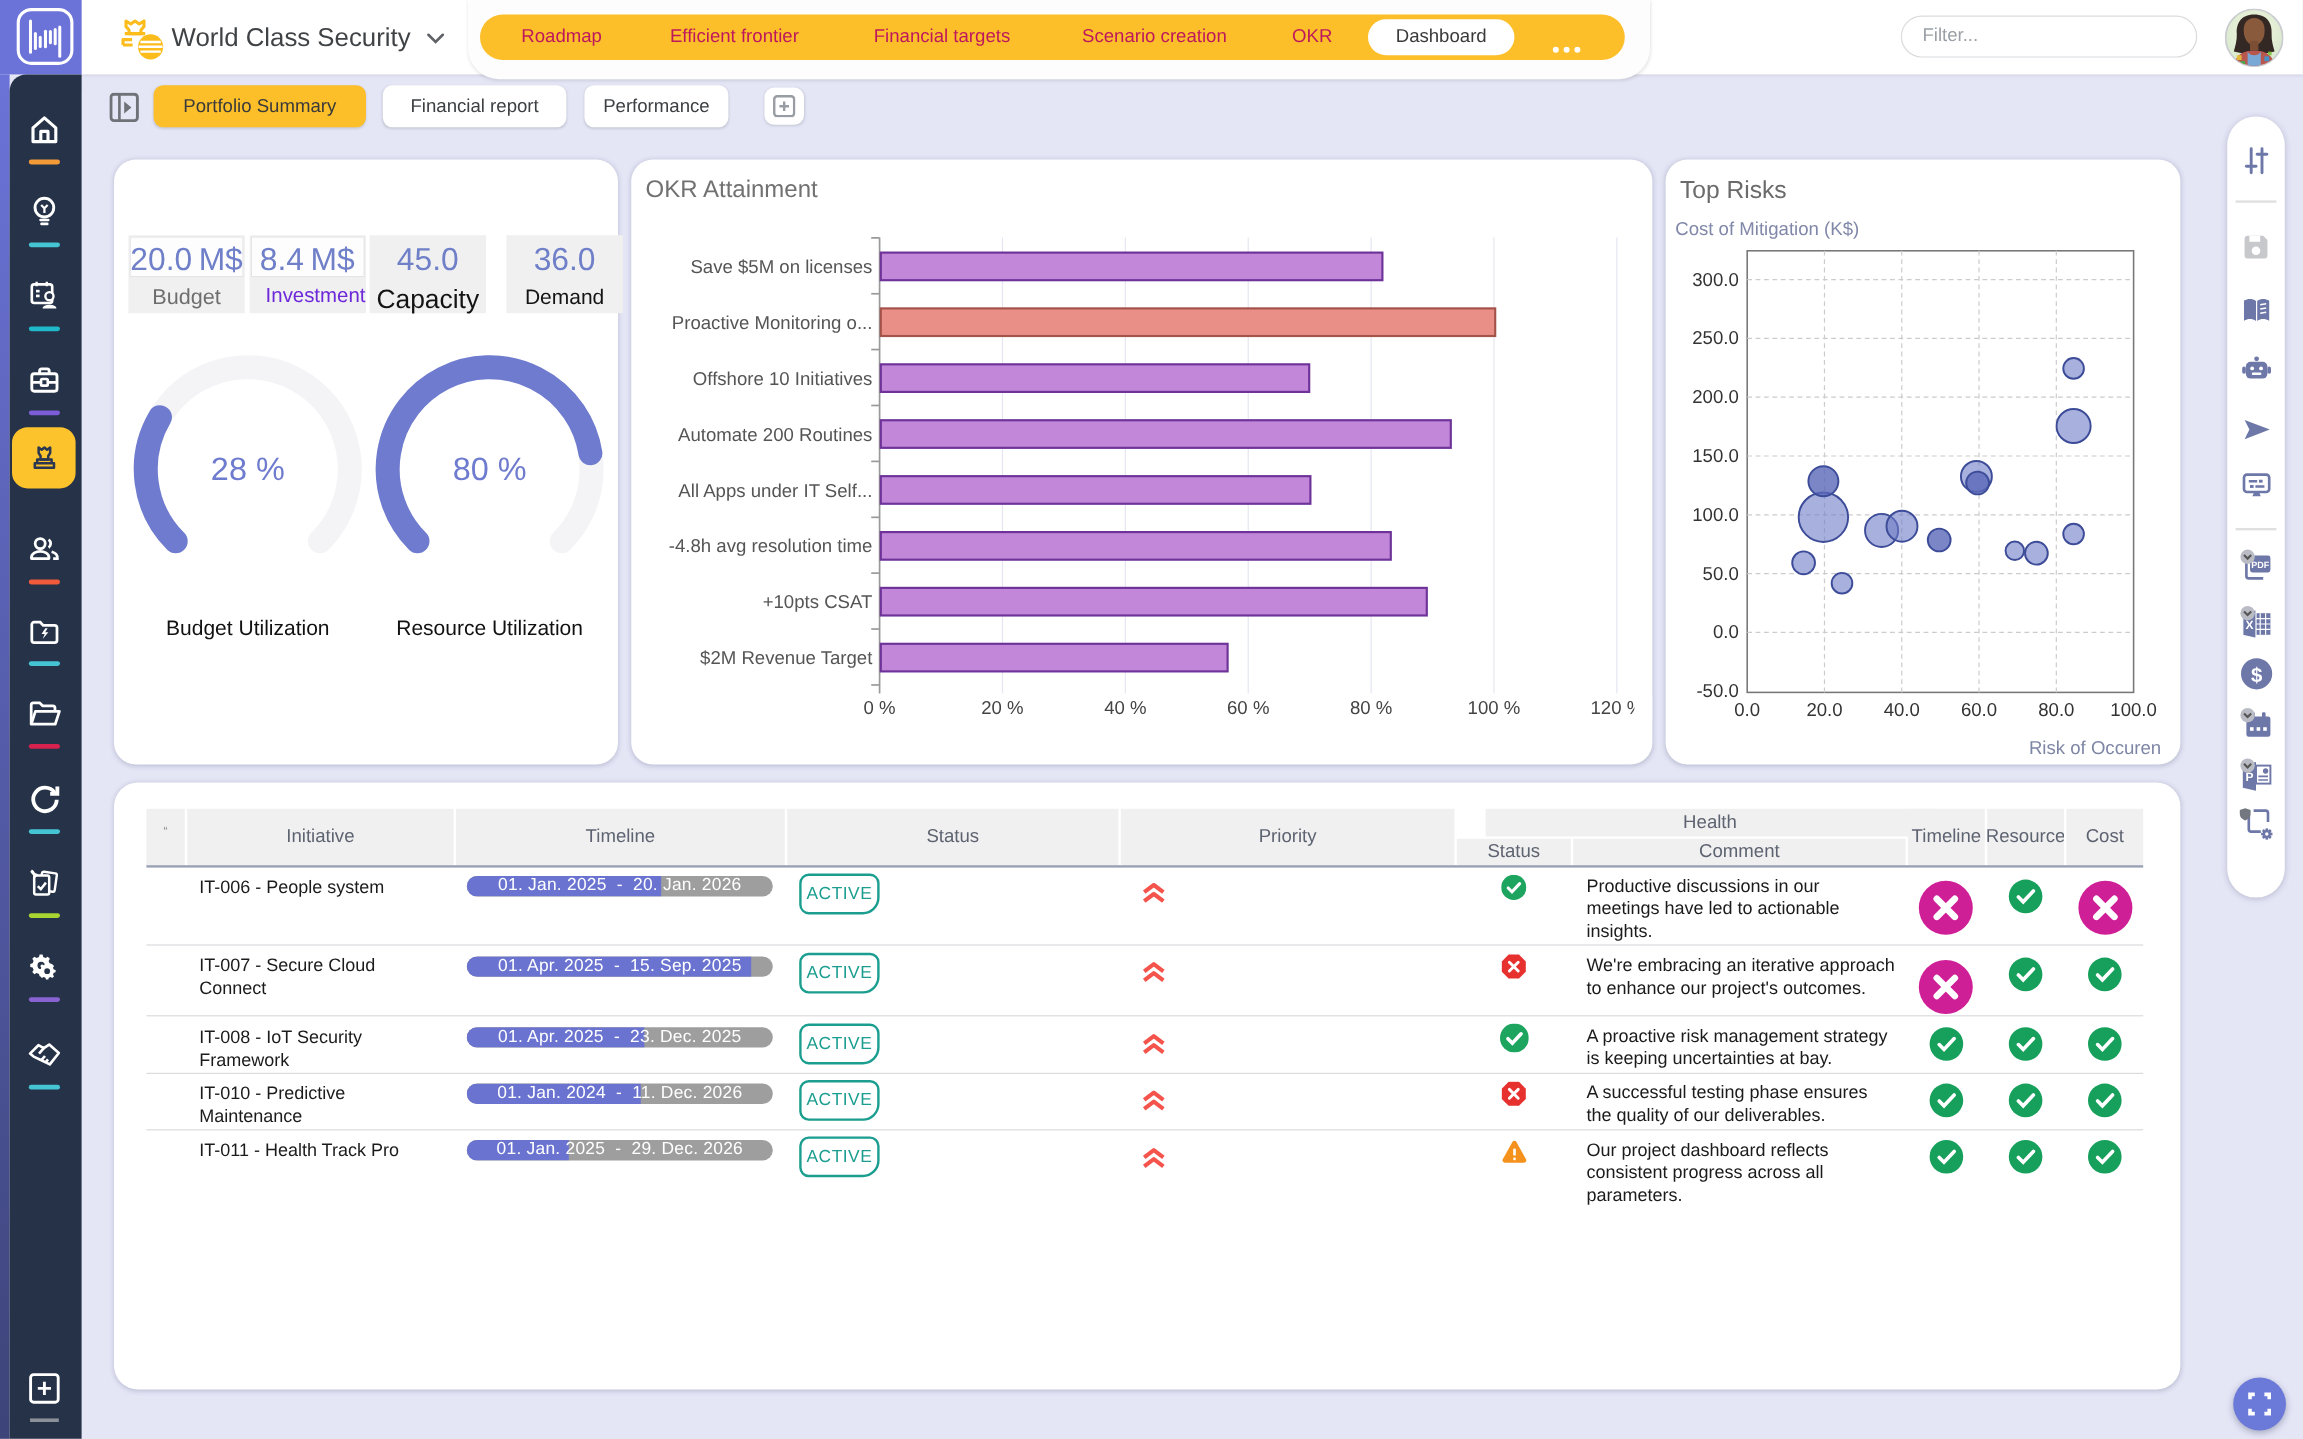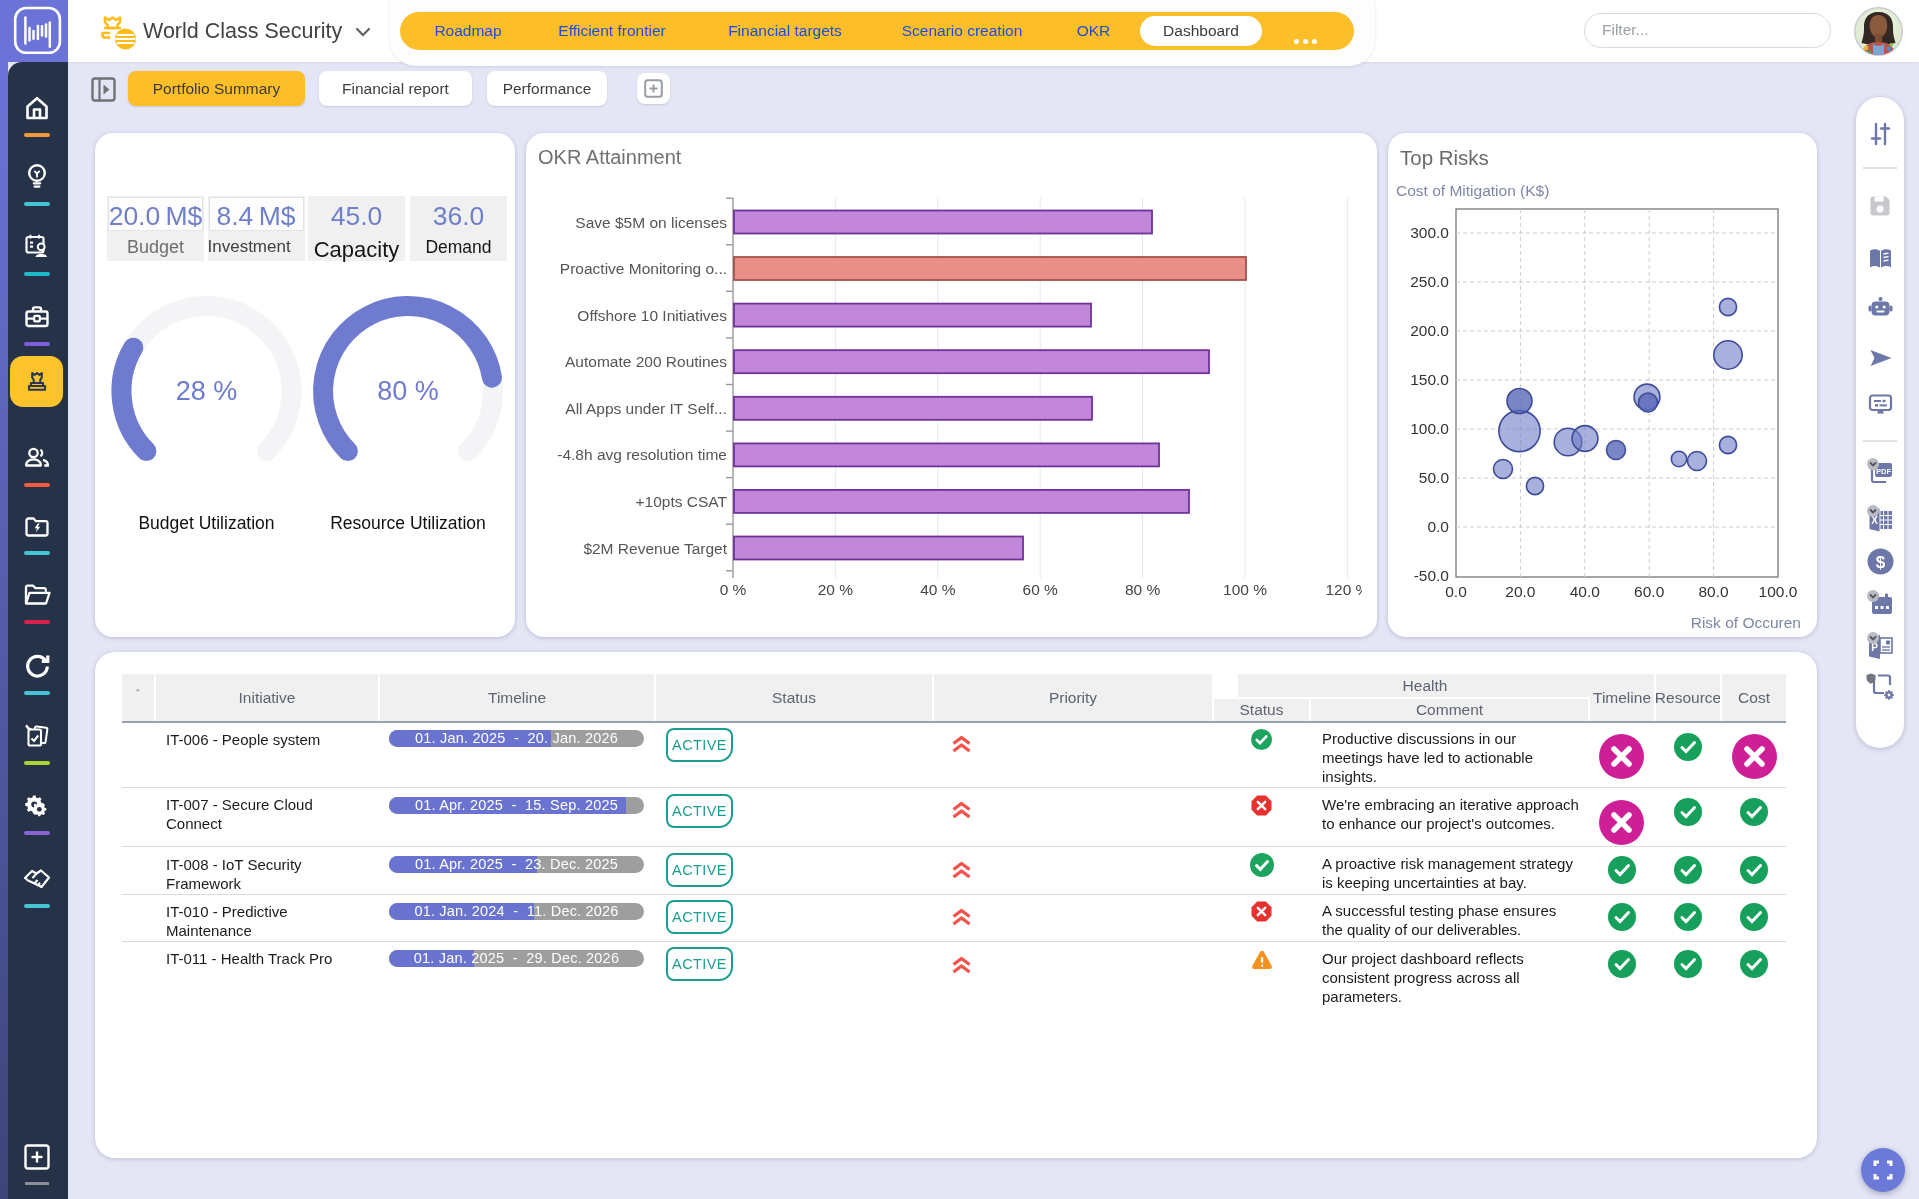--- a/index.html
+++ b/index.html
@@ -3,21 +3,21 @@
 <style>
 *{margin:0;padding:0;box-sizing:border-box}
 html,body{width:1919px;height:1199px;overflow:hidden;background:#e4e6f6;font-family:"Liberation Sans",sans-serif}
 .abs{position:absolute}
 .card{position:absolute;background:#fff;border-radius:18px;box-shadow:0 1px 4px rgba(75,80,110,.28)}
 .ell{white-space:nowrap}
 svg{display:block}
 .hcell{position:absolute;background:#f0f0f1;color:#5d6370;font-size:15.5px;display:flex;align-items:center;justify-content:center}
 .rowline{position:absolute;left:122px;width:1664px;height:1px;background:#dbdbde}
 .btn{position:absolute;display:flex;align-items:center;justify-content:center;border-radius:8px;font-size:15.5px;color:#3c4043;background:#fff;box-shadow:0 1px 2px rgba(60,64,67,.18)}
-.tab{position:absolute;top:0;height:38px;display:flex;align-items:center;justify-content:center;font-size:15.5px;color:#1d4ed8}
+.tab{position:absolute;top:0;height:38px;display:flex;align-items:center;justify-content:center;font-size:15.5px;color:#be185d}
 .pillgray{position:absolute;height:17px;border-radius:9px;background:#9e9e9e;overflow:hidden;color:#fff;font-size:14.5px;text-align:center;line-height:17px;letter-spacing:.2px}
 .pillblue{position:absolute;left:0;top:0;bottom:0;background:#6a74d0}
 .pilltext{position:absolute;left:0;right:0;top:0}
 .init{position:absolute;font-size:15px;color:#1b1b1b;line-height:19px}
 .cmt{position:absolute;font-size:15px;color:#1b1b1b;line-height:19px}
 .activebtn{position:absolute;width:67px;height:34px;border:2px solid #1b9e8f;border-radius:8px 8px 14px 8px;color:#1b9e8f;font-size:14.5px;letter-spacing:.4px;display:flex;align-items:center;justify-content:center;background:#fff}
 .bigicon{position:absolute;border-radius:50%;display:flex;align-items:center;justify-content:center}
 </style></head>
 <body>
 
@@ -207,27 +207,27 @@
 
 <div class="card" style="left:95px;top:133px;width:420px;height:504px">
  <div class="abs" style="left:12px;top:63px;width:97px;height:65px;background:#f0f0f1">
    <div class="abs" style="left:1px;top:1px;right:1px;height:34px;background:#fdfdfe;border:1px solid #e4e4e6"></div>
    <div class="abs" style="left:0;right:0;top:5px;text-align:center;font-size:26.5px;color:#6f7fc8">20.0 M$</div>
    <div class="abs" style="left:0;right:0;top:41px;text-align:center;font-size:18px;color:#6e6e6e">Budget</div>
  </div>
  <div class="abs" style="left:112.5px;top:63px;width:97px;height:65px;background:#f0f0f1">
    <div class="abs" style="left:1px;top:1px;right:1px;height:34px;background:#fdfdfe;border:1px solid #e4e4e6"></div>
    <div class="abs" style="left:0;right:0;top:5px;text-align:center;font-size:26.5px;color:#6f7fc8">8.4 M$</div>
-   <div class="abs" style="left:0;right:0;top:41px;text-align:left;font-size:17px;color:#404040">Investment</div>
+   <div class="abs" style="left:0;right:0;top:41px;text-align:right;font-size:17px;color:#6d28d9">Investment</div>
  </div>
  <div class="abs" style="left:213px;top:63px;width:97px;height:65px;background:#f0f0f1">
    <div class="abs" style="left:0;right:0;top:5px;text-align:center;font-size:26.5px;color:#6f7fc8">45.0</div>
    <div class="abs" style="left:0;right:0;top:41px;text-align:center;font-size:22px;color:#141414">Capacity</div>
  </div>
- <div class="abs" style="left:315px;top:63px;width:97px;height:65px;background:#f0f0f1">
+ <div class="abs" style="left:327px;top:63px;width:97px;height:65px;background:#f0f0f1">
    <div class="abs" style="left:0;right:0;top:5px;text-align:center;font-size:26.5px;color:#6f7fc8">36.0</div>
    <div class="abs" style="left:0;right:0;top:41px;text-align:center;font-size:17.5px;color:#141414">Demand</div>
  </div>
  <svg width="420" height="504" viewBox="0 0 420 504">
   <g fill="none" stroke-linecap="round" stroke-width="20">
    <path d="M51.4 318.1 A85 85 0 1 1 171.6 318.1" stroke="#f4f4f7"></path>
    <path d="M51.4 318.1 A85 85 0 0 1 38.3 214.7" stroke="#6e7bce"></path>
    <path d="M252.9 318.1 A85 85 0 1 1 373.1 318.1" stroke="#f4f4f7"></path>
    <path d="M252.9 318.1 A85 85 0 1 1 397.0 244.7" stroke="#6e7bce"></path>
   </g>

